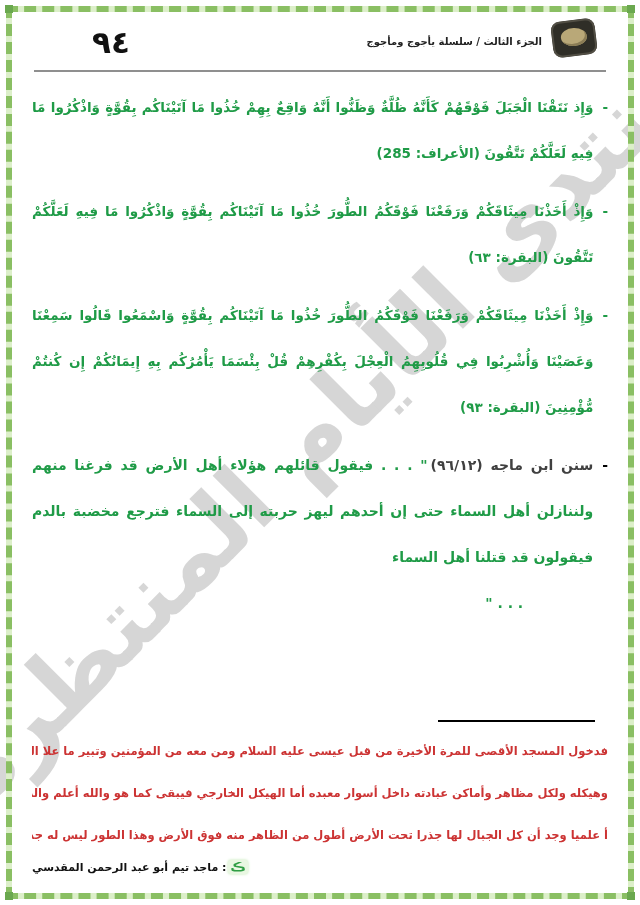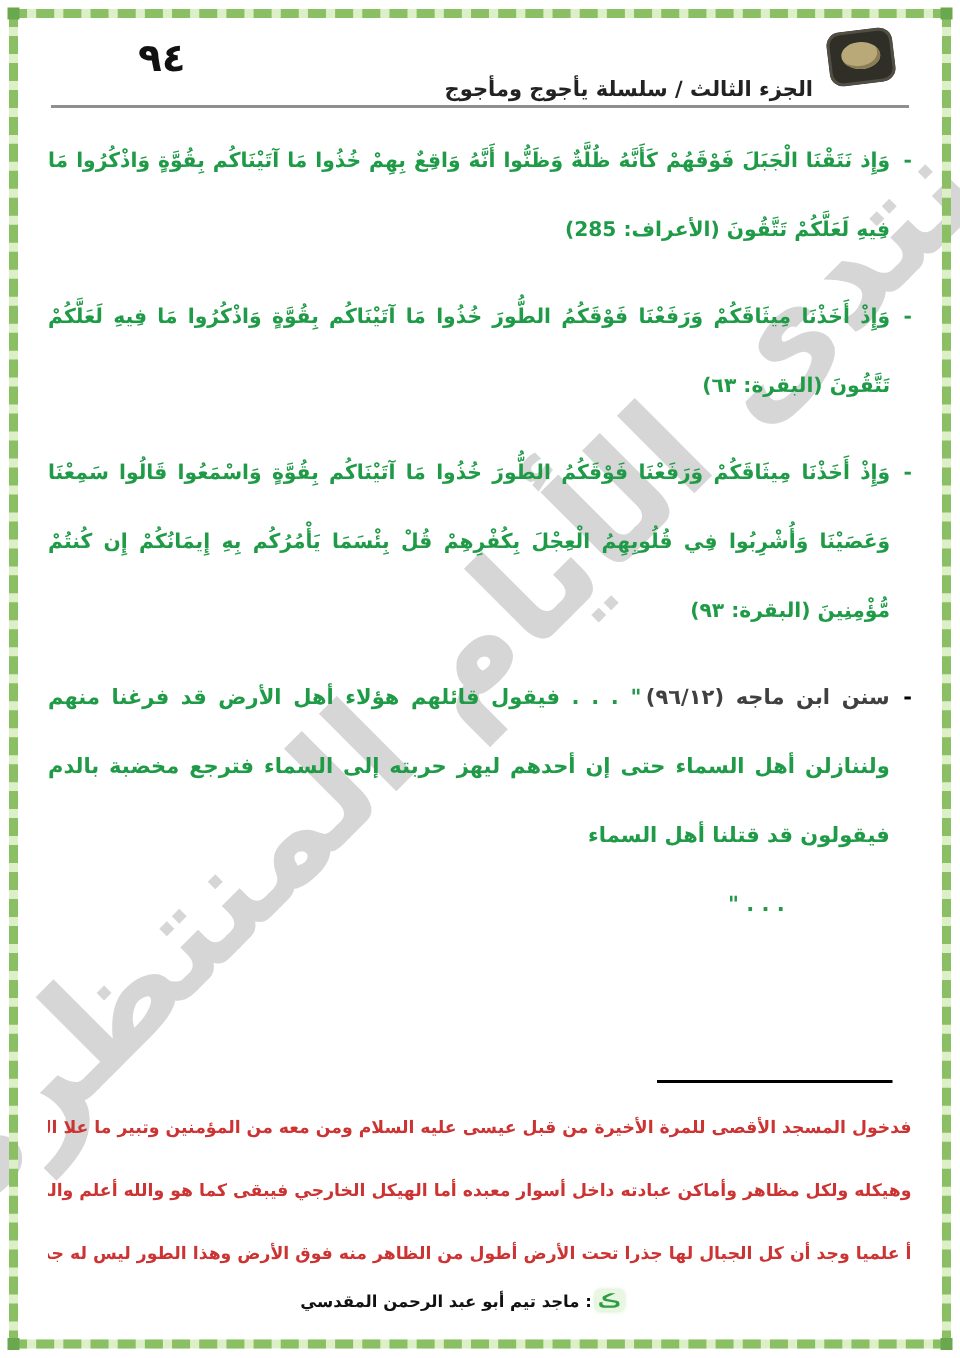--- a/index.html
+++ b/index.html
@@ -17,22 +17,22 @@
   
   .watermark { position:absolute; top:47%; left:50%; width:1150px;
     transform:translate(-50%,-50%) rotate(-45deg);
     font-size:96px; font-weight:700; letter-spacing:2px; text-align:center;
     color:var(--watermark_gray,#c9c9c9); opacity:.75; z-index:1; pointer-events:none; white-space:nowrap; }
 
   .content { position:absolute; top:20px; right:32px; left:32px; bottom:16px; direction:rtl; z-index:3; }
 
   
   .header { position:relative; height:50px; border-bottom:2px solid var(--rule_gray,#8f8f8f); margin:0 2px; }
-  .page-num { position:absolute; left:58px; top:4px; font-size:26px; font-weight:700; color:#111; }
-  .header-title { position:absolute; right:64px; top:32px; font-size:14px; font-weight:700; color:#222; }
+  .page-num { position:absolute; left:58px; top:4px; font-size:31px; font-weight:700; color:#111; }
+  .header-title { position:absolute; right:64px; top:16px; font-size:10px; font-weight:700; color:#222; }
   .logo { position:absolute; right:10px; top:0; width:44px; height:36px; background:var(--logo_dark,#2f2e27);
           border-radius:9px; transform:rotate(-7deg); box-shadow:inset 0 0 0 2px #514e44; }
   .logo-inner { position:absolute; left:9px; top:8px; width:26px; height:18px; border-radius:50%;
           background:var(--logo_inner,#b9a878); transform:rotate(5deg);
           box-shadow:inset -2px -2px 0 #8a7c55; }
 
   
   .body { padding-top:8px; }
   .para { margin:0; font-size:15px; font-weight:700; color:#000; line-height:52px; text-align:justify; }
   .p2 { margin-top:14px; }
@@ -50,21 +50,21 @@
   .hsource { font-weight:700; color:#404040; margin-left:3px; }
   .hquote { color:var(--verse_green,#1f9b47); font-weight:700; }
   .qend { display:block; color:var(--verse_green,#1f9b47); font-weight:700; padding-left:0;
           padding-right:70px; text-align:right; }
 
   
   .fnarea { position:absolute; top:700px; left:0; right:0; }
   .fnsep { width:157px; border-top:2px solid #000; margin:0 13px 8px auto; }
   .fnline { color:var(--footnote_red,#cc3333); font-size:11.5px; font-weight:700; line-height:42px;
             white-space:nowrap; overflow:hidden; text-align:right; }
-  .footer { margin-top:4px; margin-right:24px; text-align:center; font-size:11px; font-weight:700; color:#111; }
+  .footer { margin-top:4px; margin-right:24px; text-align:left; font-size:11px; font-weight:700; color:#111; }
   .fmark { display:inline-block; color:var(--footer_mark_green,#2f9e44); background:#e9f7e2;
            border-radius:3px; padding:0 2px; margin-left:2px; font-size:12px;
            box-shadow:0 0 3px #bfe8b0; }
 </style>
 </head>
 <body>
 
 <div class="page">
 
   <div class="watermark">منتدى الأيام المنتظرة</div>

